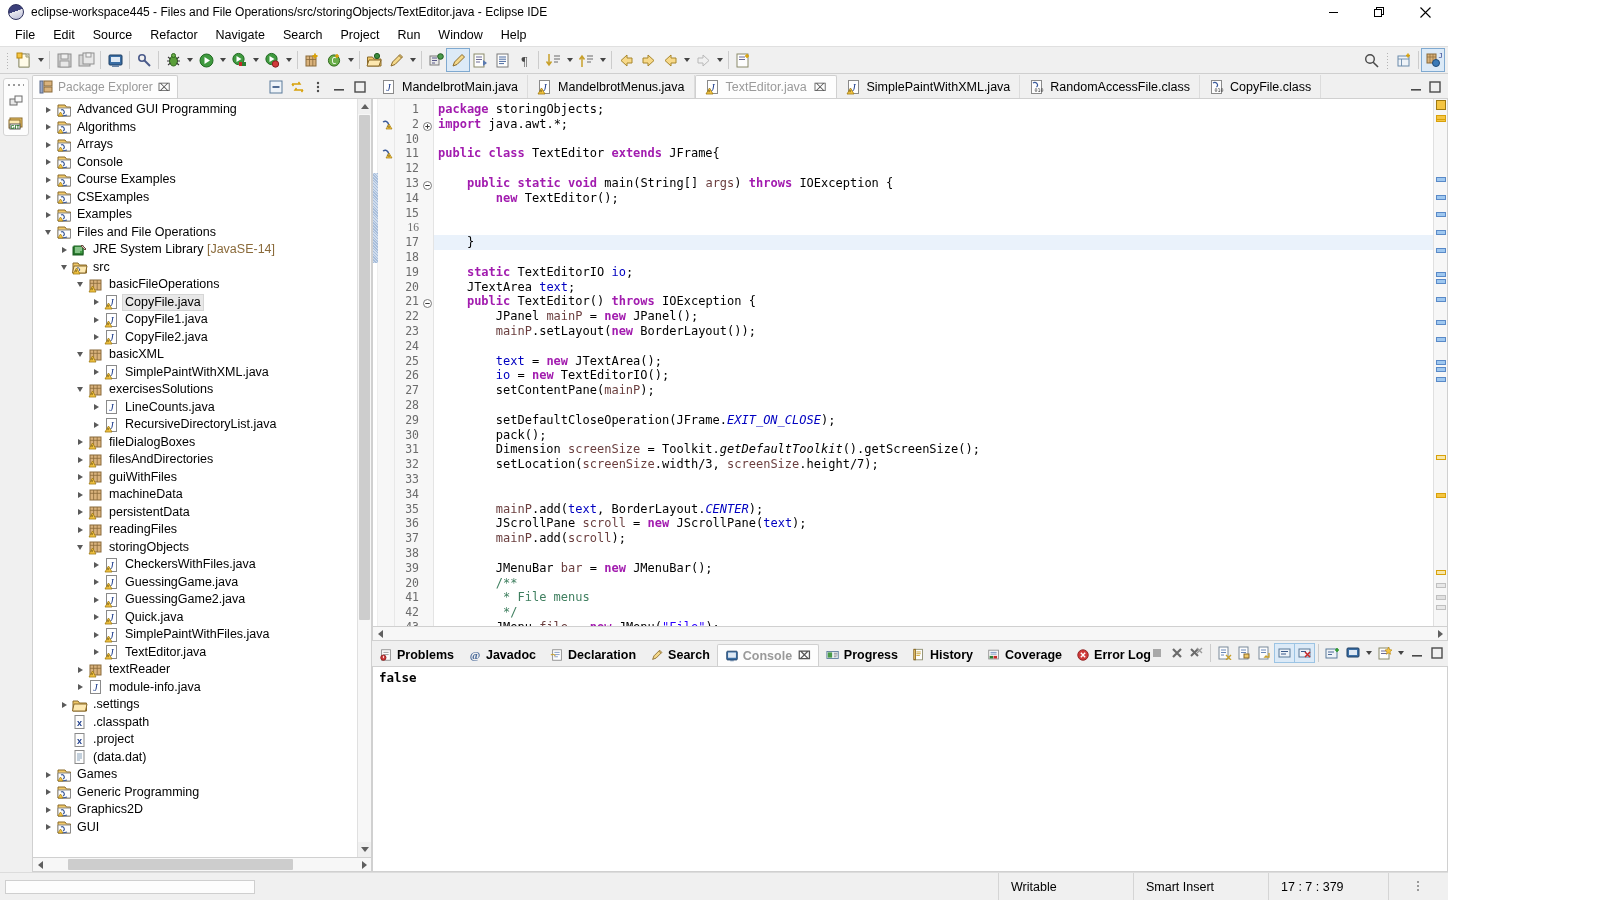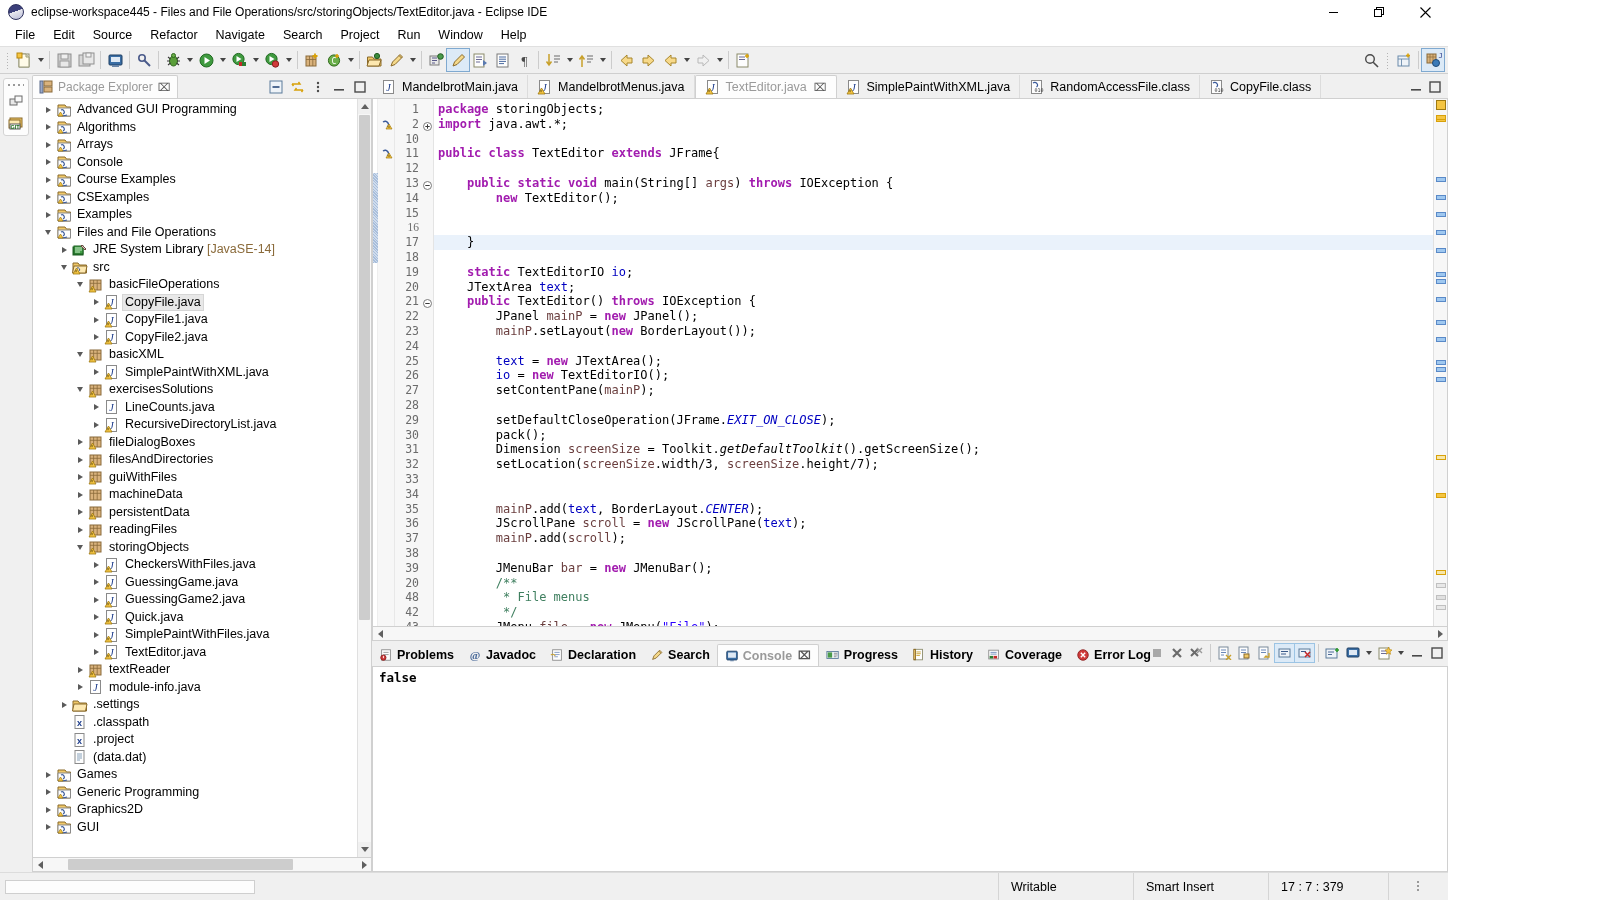--- a/index.html
+++ b/index.html
@@ -1140,21 +1140,21 @@
               <div class="num-line" style="top: 343.4px;">31</div>
               <div class="num-line" style="top: 358.2px;">32</div>
               <div class="num-line" style="top: 373px;">33</div>
               <div class="num-line" style="top: 387.8px;">34</div>
               <div class="num-line" style="top: 402.6px;">35</div>
               <div class="num-line" style="top: 417.4px;">36</div>
               <div class="num-line" style="top: 432.2px;">37</div>
               <div class="num-line" style="top: 447px;">38</div>
               <div class="num-line" style="top: 461.8px;">39</div>
               <div class="num-line" style="top: 476.6px;">20</div>
-              <div class="num-line" style="top: 491.4px;">48</div>
+              <div class="num-line" style="top: 491.4px;">41</div>
               <div class="num-line" style="top: 506.2px;">42</div>
               <div class="num-line" style="top: 521px;">43</div>
             </div>
           <div class="fold-col" id="foldcol">
               <div style="position: absolute; left: 2px; width: 9px; height: 9px; top: 20.8px;"><svg width="9" height="9" viewBox="0 0 9 9">
                   <circle cx="4.5" cy="4.5" r="4" fill="#fff" stroke="#7a7a7a"></circle>
                   <path d="M2.3 4.5 h4.4 M4.5 2.3 v4.4" stroke="#3a3a3a" stroke-width="1"></path>
                 </svg></div>
               <div style="position: absolute; left: 2px; width: 9px; height: 9px; top: 80px;"><svg width="9" height="9" viewBox="0 0 9 9">
                   <circle cx="4.5" cy="4.5" r="4" fill="#fff" stroke="#7a7a7a"></circle>

